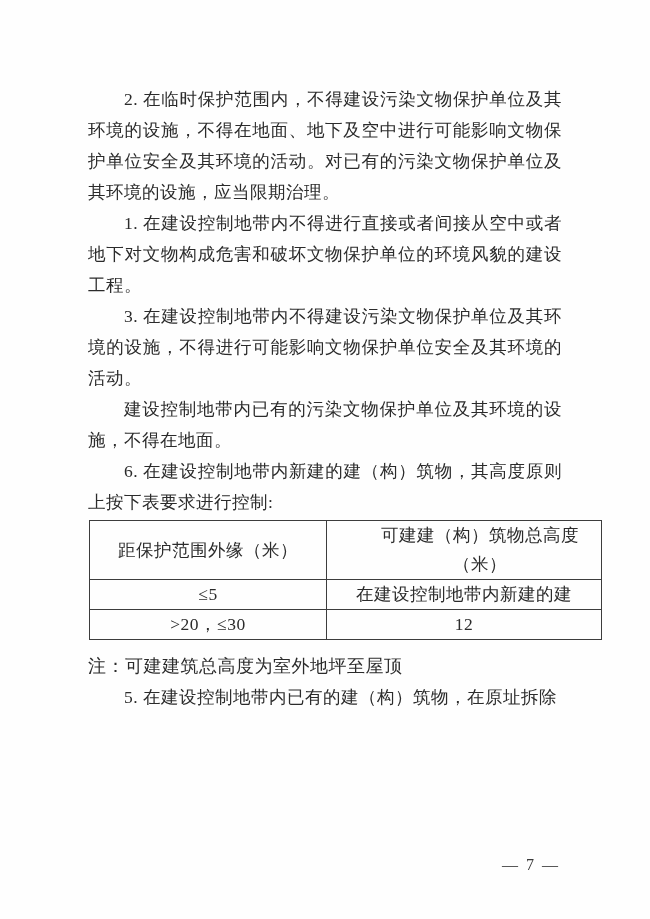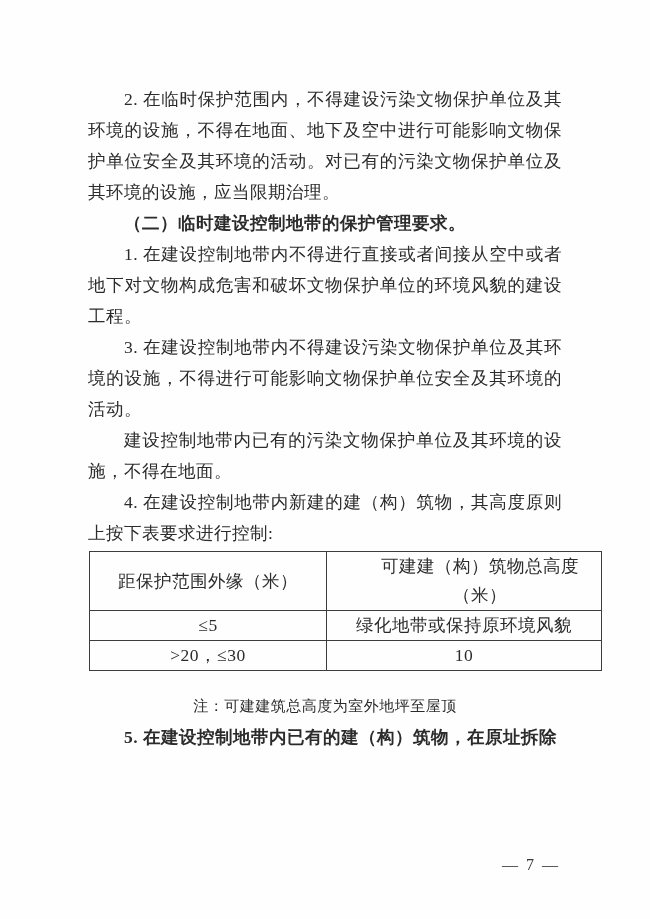--- a/index.html
+++ b/index.html
@@ -45,70 +45,68 @@
     font-weight: normal;
     line-height: 29px;
     height: 29px;
     text-align: center;
     padding: 0 2px;
     letter-spacing: 0.5px;
   }
   table.height-table .col-left { width: 232px; }
   table.height-table .col-right { width: 238px; padding-left: 34px; }
   .table-note {
-    margin: 21px 0 0 0;
-    font-size: 15px;
+    margin: 12px 0 0 0;
+    font-size: 18px;
     line-height: 28px;
-    text-align: center;
+    text-align: left;
     letter-spacing: 0.5px;
   }
   .closing {
     margin: 2px 0 0 0;
     font-size: 17.5px;
     line-height: 31px;
     text-align: justify;
     text-indent: 2.05em;
     letter-spacing: 0.5px;
-    font-weight: bold;
   }
   .page-number {
     position: absolute;
     right: 90px;
     top: 856px;
     font-size: 16px;
     letter-spacing: 2px;
     color: #3a3a3a;
   }
 </style>
 </head>
 <body>
 
 <div class="page">
   <div class="content">
 
     <p class="para">2. 在临时保护范围内，不得建设污染文物保护单位及其环境的设施，不得在地面、地下及空中进行可能影响文物保护单位安全及其环境的活动。对已有的污染文物保护单位及其环境的设施，应当限期治理。</p>
-    <p class="para bold">（二）临时建设控制地带的保护管理要求。</p>
     <p class="para">1. 在建设控制地带内不得进行直接或者间接从空中或者地下对文物构成危害和破坏文物保护单位的环境风貌的建设工程。</p>
     <p class="para">3. 在建设控制地带内不得建设污染文物保护单位及其环境的设施，不得进行可能影响文物保护单位安全及其环境的活动。</p>
     <p class="para">建设控制地带内已有的污染文物保护单位及其环境的设施，不得在地面。</p>
-    <p class="para">4. 在建设控制地带内新建的建（构）筑物，其高度原则上按下表要求进行控制:</p>
+    <p class="para">6. 在建设控制地带内新建的建（构）筑物，其高度原则上按下表要求进行控制:</p>
 
     <table class="height-table">
       <tbody>
         <tr>
           <th class="col-left">距保护范围外缘（米）</th>
           <th class="col-right">可建建（构）筑物总高度（米）</th>
         </tr>
         <tr>
           <td>≤5</td>
-          <td>绿化地带或保持原环境风貌</td>
+          <td>在建设控制地带内新建的建</td>
         </tr>
         <tr>
           <td>&gt;20，≤30</td>
-          <td>10</td>
+          <td>12</td>
         </tr>
       </tbody>
     </table>
 
     <p class="table-note">注：可建建筑总高度为室外地坪至屋顶</p>
 
     <p class="closing">5. 在建设控制地带内已有的建（构）筑物，在原址拆除</p>
 
   </div>
 

